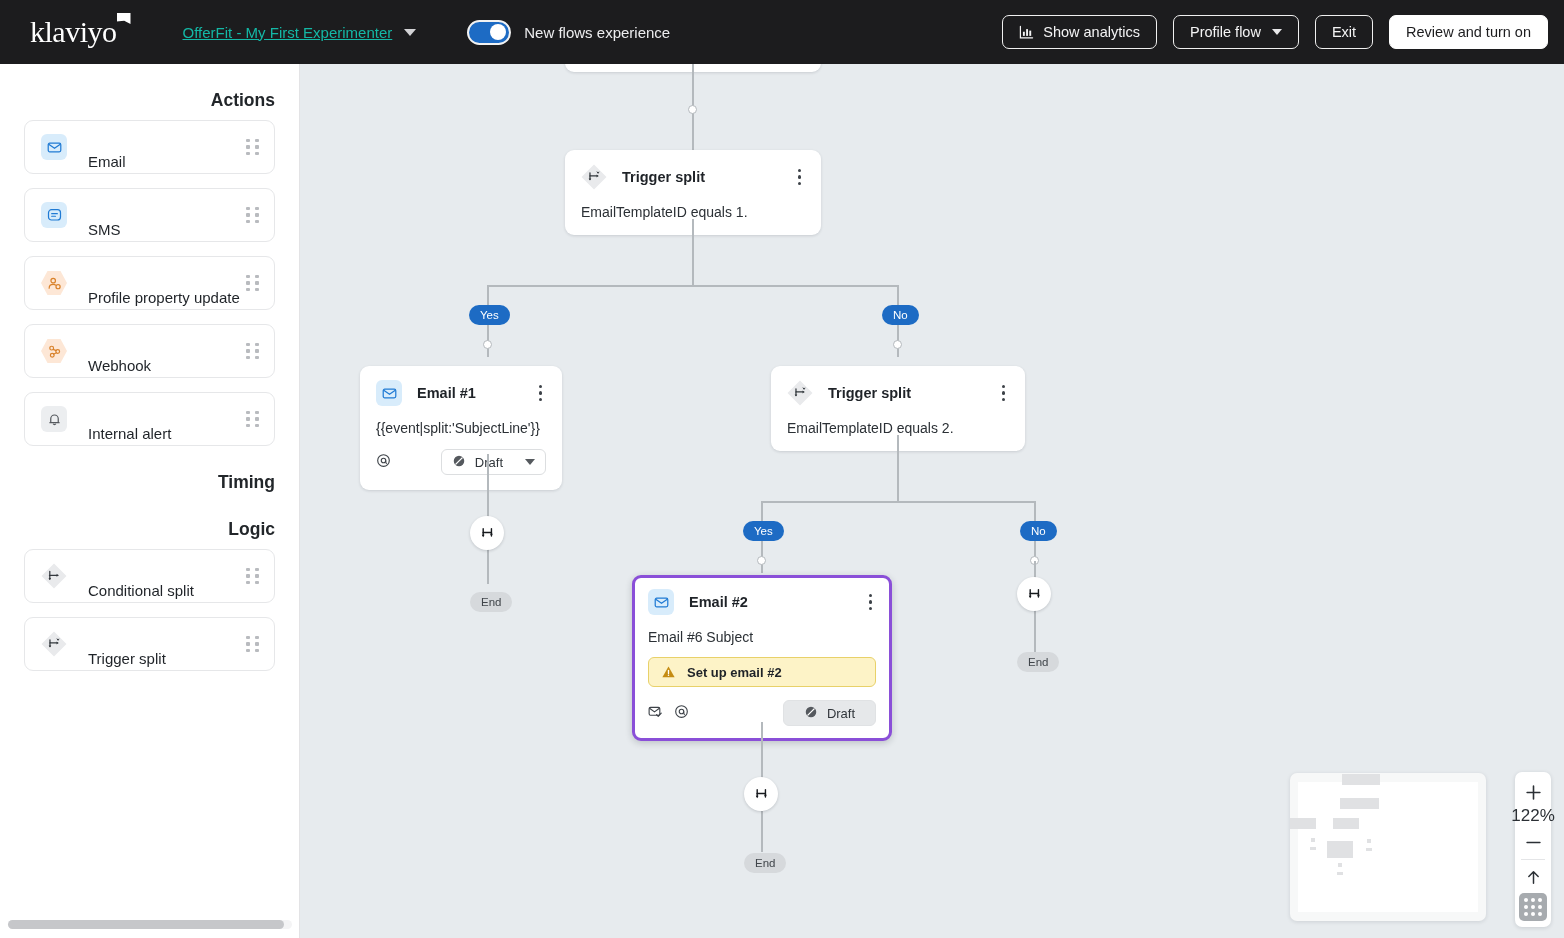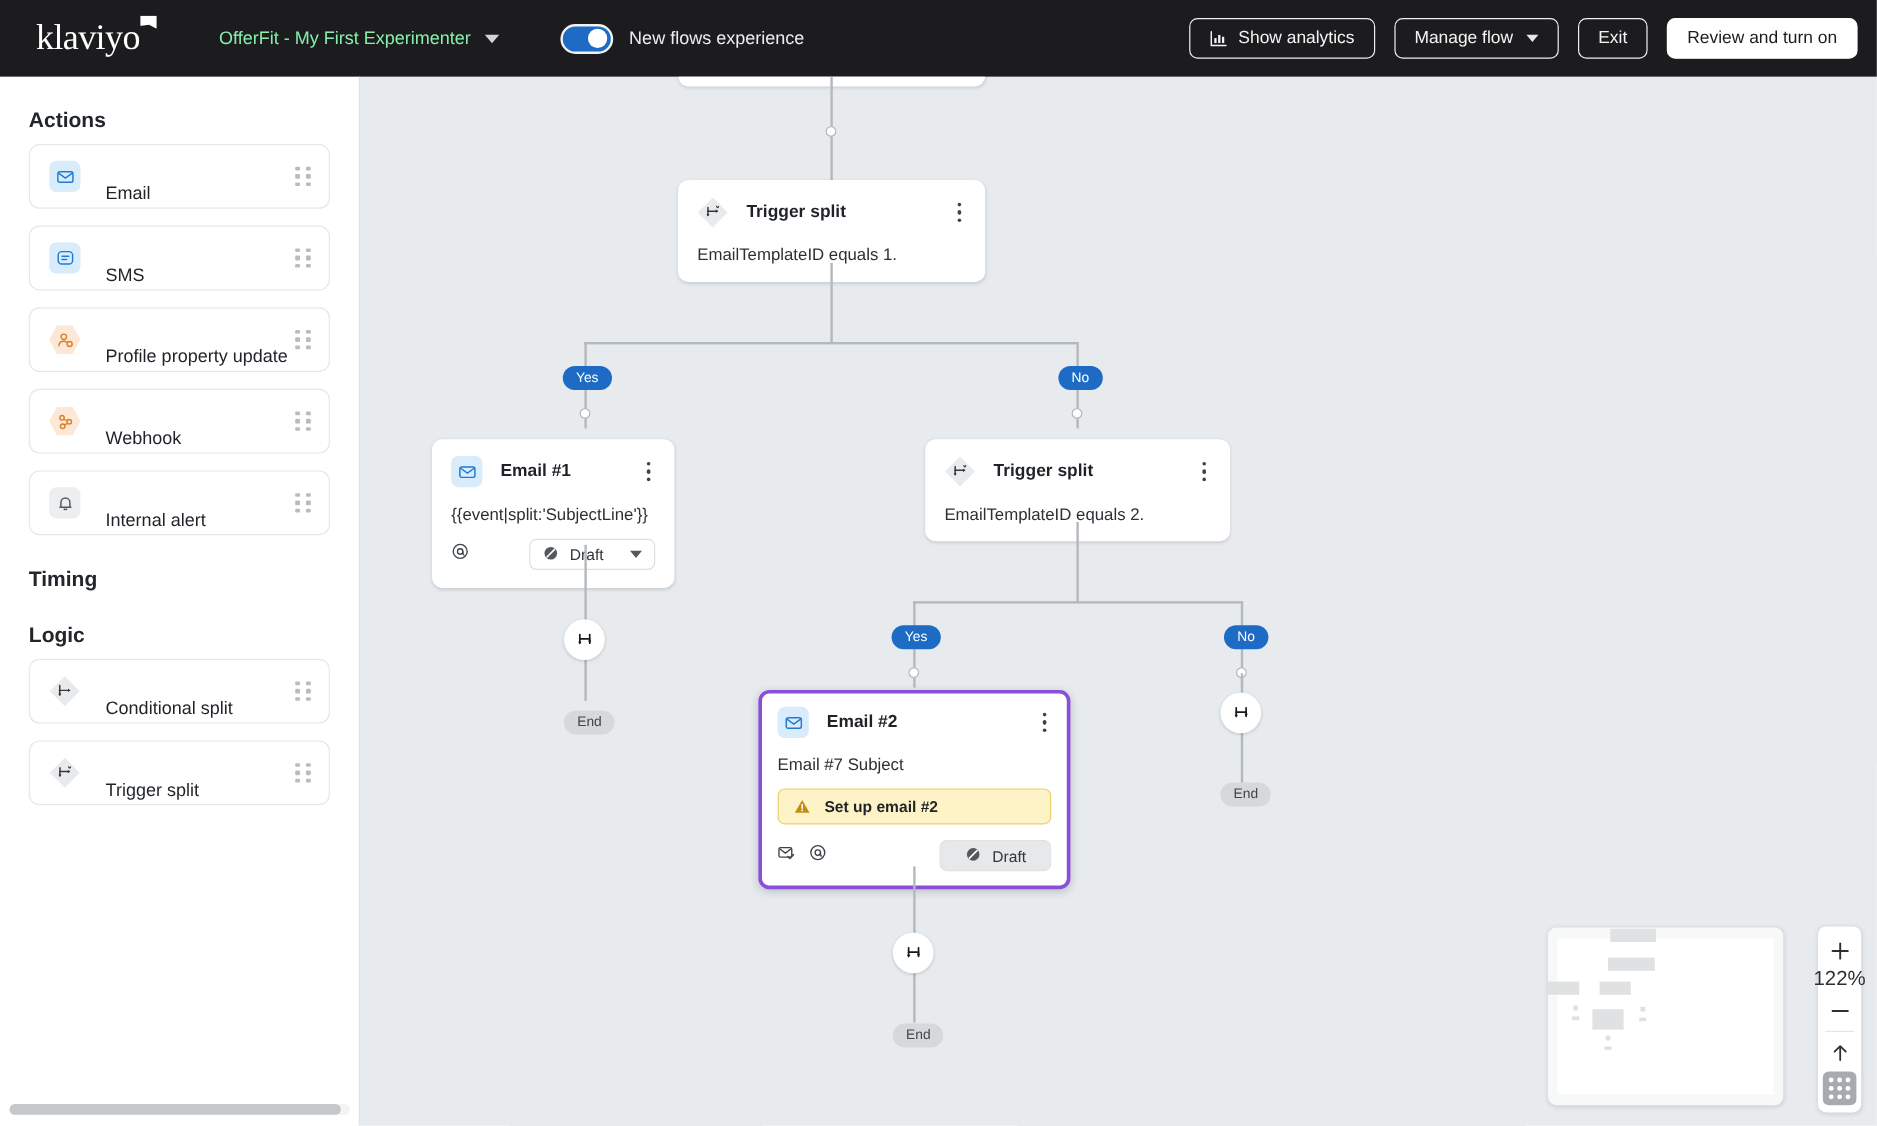--- a/index.html
+++ b/index.html
@@ -30,21 +30,21 @@
   .logo .flag {
     position: absolute; top: -4px; right: -14px;
     width: 14px; height: 11px; background: #ffffff;
     clip-path: polygon(0 0, 100% 0, 100% 100%, 55% 70%, 0 78%);
   }
   .flow-select {
     display: flex; align-items: center; gap: 12px;
     margin-left: 66px;
     cursor: pointer;
   }
-  .flow-select .name { color: #86efac; font-size: 15px; }
+  .flow-select .name { color: #14b8a6; font-size: 15px; text-decoration: underline; }
   .caret-down {
     width: 0; height: 0;
     border-left: 6px solid transparent;
     border-right: 6px solid transparent;
     border-top: 7px solid #d3d3d6;
   }
   .toggle-wrap {
     display: flex; align-items: center; gap: 13px;
     margin-left: 51px; cursor: pointer;
   }
@@ -83,20 +83,21 @@
   }
 
   
   .sidebar {
     position: absolute; top: 64px; left: 0;
     width: 300px; height: 874px;
     background: #ffffff;
     border-right: 1px solid #e3e3e5;
     padding: 0 24px;
     overflow: hidden;
+    text-align: right;
   }
   .section-title {
     font-size: 17.5px; font-weight: bold; color: #22262a;
     margin-top: 26px; margin-bottom: 9px;
   }
   .tool-card {
     height: 54px; border: 1px solid #e6e7e9; border-radius: 9px;
     background: #ffffff;
     display: flex; align-items: center;
     padding: 0 15px 0 16px;
@@ -266,21 +267,21 @@
       <svg class="chart-icon" width="15" height="15" viewBox="0 0 16 16">
         <path d="M1.5 1.5v12.2h13" stroke="#f4f4f5" stroke-width="1.3" fill="none" stroke-linecap="round"></path>
         <rect x="4.2" y="7.2" width="2" height="4.4" fill="#f4f4f5"></rect>
         <rect x="7.6" y="4.4" width="2" height="7.2" fill="#f4f4f5"></rect>
         <rect x="11" y="6" width="2" height="5.6" fill="#f4f4f5"></rect>
       </svg>
       <span>Show analytics</span>
     </button>
 
     <button class="btn">
-      <span>Manage flow</span>
+      <span>Profile flow</span>
       <span class="chev"></span>
     </button>
 
     <button class="btn">
       <span>Exit</span>
     </button>
 
     <button class="btn primary">
       <span>Review and turn on</span>
     </button>
@@ -565,21 +566,21 @@
             <path d="M2.2 4.7L8 8.9l5.8-4.2" fill="none" stroke="#1f7ad4" stroke-width="1.3" stroke-linecap="round"></path>
           </svg>
       </span>
       <span class="node-title">Email #2</span>
       <span class="kebab">
           <i></i>
           <i></i>
           <i></i>
         </span>
     </div>
-    <div class="node-sub">Email #7 Subject</div>
+    <div class="node-sub">Email #6 Subject</div>
     <div class="warn-banner">
       <svg width="15" height="14" viewBox="0 0 16 16">
           <path d="M8 1.8L15 14H1z" fill="#c58c12"></path>
           <path d="M8 6.2v3.6" stroke="#ffffff" stroke-width="1.5" stroke-linecap="round"></path>
           <circle cx="8" cy="11.8" r="0.9" fill="#ffffff"></circle>
         </svg>
       <span>Set up email #2</span>
     </div>
     <div class="node-foot">
       <span>

